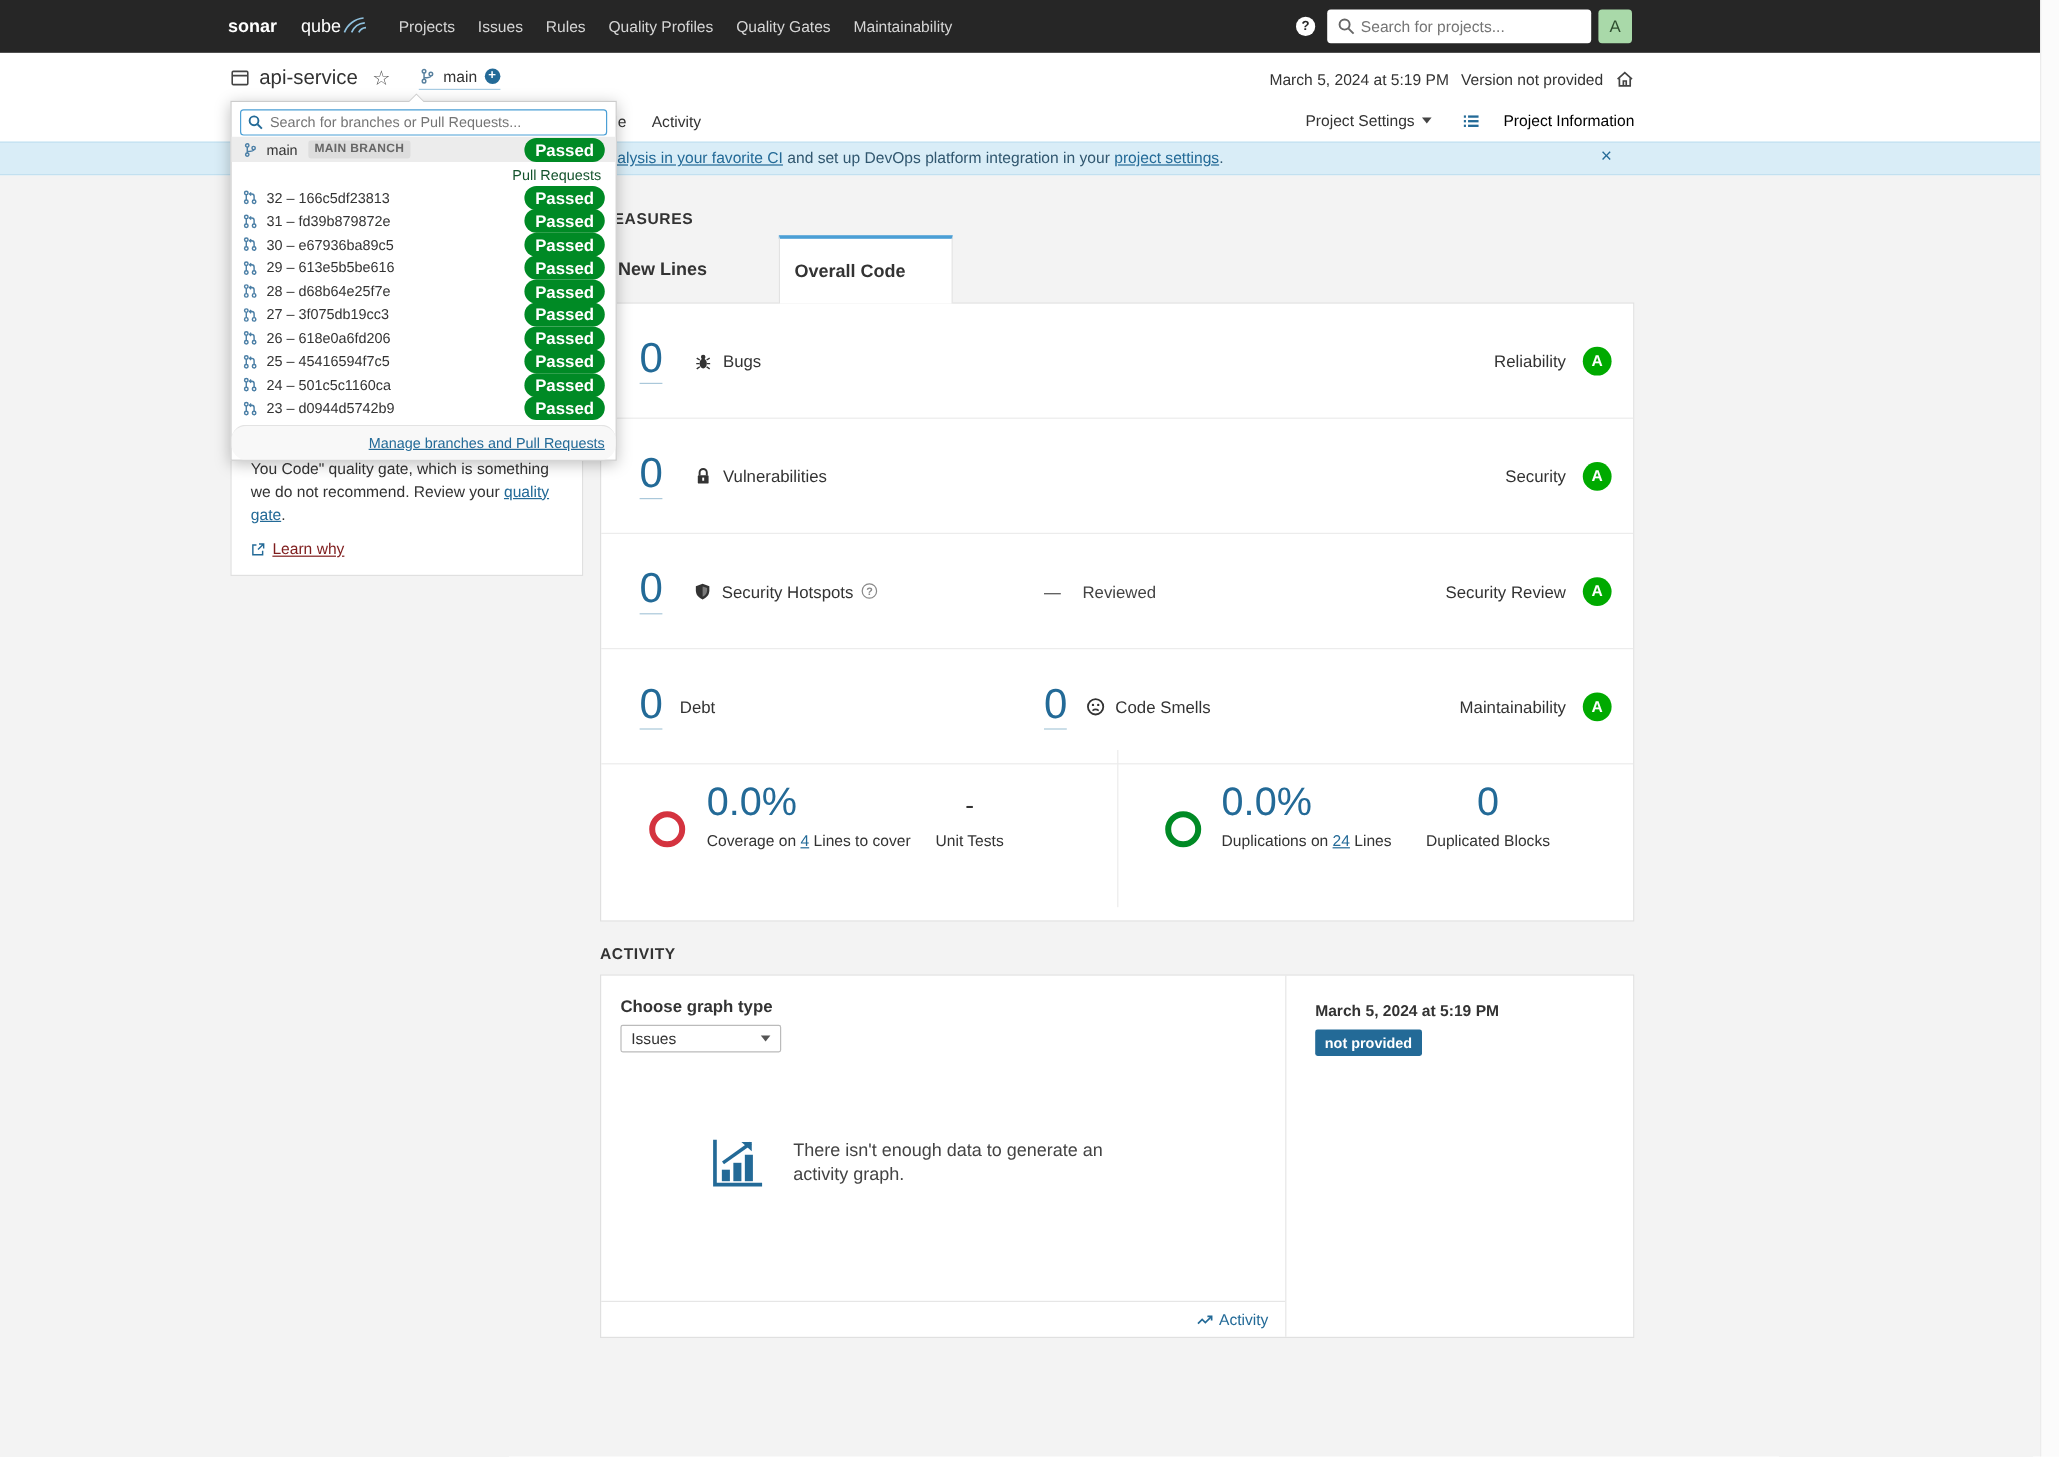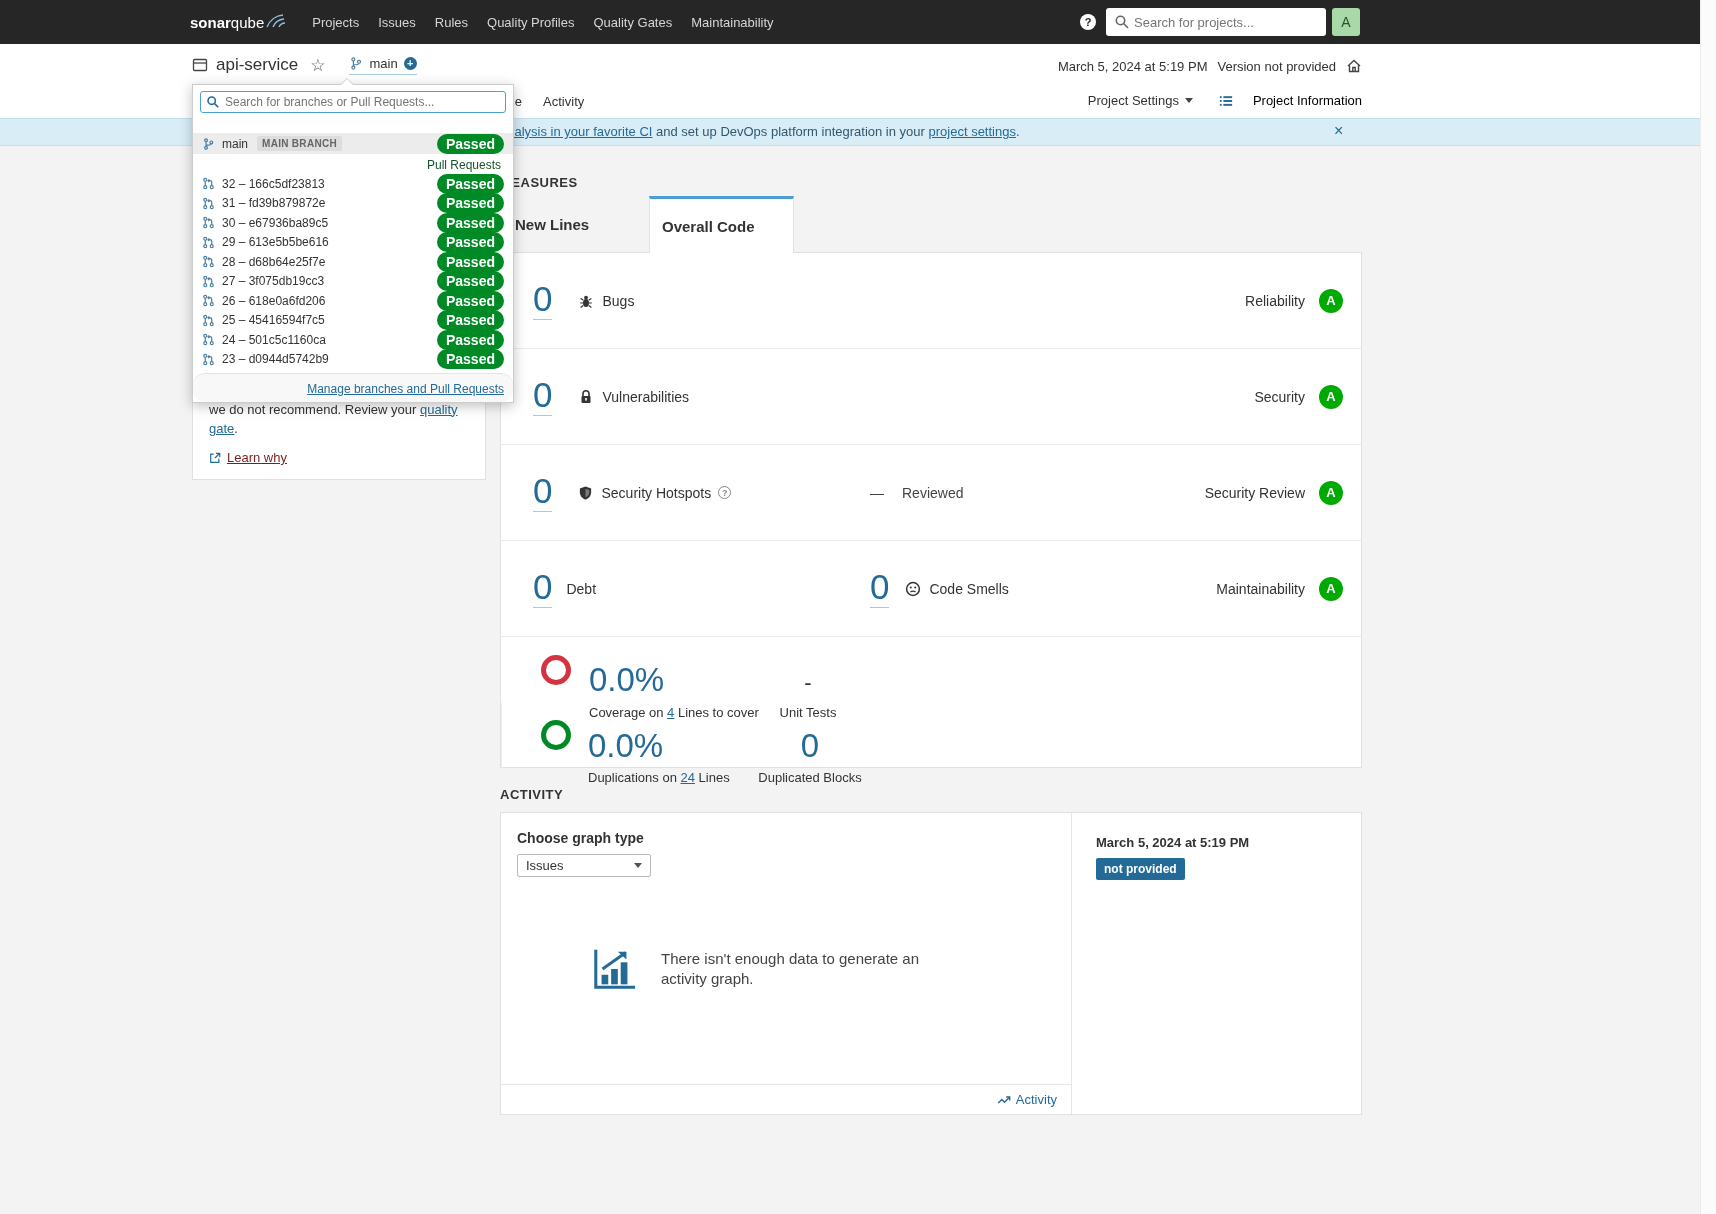--- a/index.html
+++ b/index.html
@@ -4,21 +4,21 @@
 <style>
   * { margin:0; padding:0; box-sizing:border-box; }
   body { font-family:"Liberation Sans", sans-serif; background:#fff; }
   .page { position:relative; width:1716px; height:1214px; overflow:hidden; background:#fff; }
   .scroll-track { position:absolute; right:0; top:0; width:16px; height:100%; background:#fbfbfb; border-left:1px solid #ececec; z-index:70; }
 
   
   .topnav { position:absolute; left:0; top:0; width:1700px; height:44px; background:#262626; display:flex; align-items:center; z-index:40; }
   .logo { margin-left:190px; display:flex; align-items:flex-start; cursor:pointer; }
   .logo .b { color:#fff; font-weight:bold; font-size:15px; }
-  .logo .l { color:#fff; font-weight:300; font-size:15px; }
+  .logo .l { color:#fff; font-weight:300; font-size:15px;margin-left:20px; }
   .logo svg { margin-left:2px; margin-top:-2px; }
   .nav-items { display:flex; margin-left:26px; gap:19px; }
   .nav-item { color:#d5d5d5; font-size:13px; cursor:pointer; }
   .nav-right { position:absolute; left:1080px; display:flex; align-items:center; }
   .help-circle { width:16px; height:16px; border-radius:50%; background:#fff; color:#262626; font-size:11px; font-weight:bold; text-align:center; line-height:16px; cursor:pointer; }
   .top-search { position:relative; margin-left:10px; }
   .top-search input { width:220px; height:28px; border:none; border-radius:3px; padding:0 8px 0 28px; font-size:13px; color:#333; font-family:"Liberation Sans",sans-serif; }
   .top-search .mag { position:absolute; left:8px; top:6px; }
   .avatar { margin-left:6px; width:28px; height:28px; border-radius:3px; background:#a9d9a9; color:#2f4f2f; font-size:14px; text-align:center; line-height:28px; cursor:pointer; }
 
@@ -50,21 +50,21 @@
   
   .qg-card { position:absolute; left:192px; top:346px; width:294px; background:#fff; border:1px solid #e0e0e0; padding:16px 16px 14px; z-index:5; }
   .qg-card p { font-size:13px; line-height:1.45; color:#333; }
   .qg-card p a { color:#236a97; text-decoration:underline; cursor:pointer; }
   .learn-why { margin-top:12px; display:flex; align-items:center; gap:6px; color:#7f1d1d; font-size:13px; text-decoration:underline; cursor:pointer; }
 
   
   .branch-menu { position:absolute; left:192px; top:84px; width:322px; background:#fff; border:1px solid #ccc; box-shadow:0 3px 12px rgba(0,0,0,.25); z-index:50; }
   .branch-menu::after { content:""; position:absolute; top:-7px; left:147px; border-left:7px solid transparent; border-right:7px solid transparent; border-bottom:7px solid #ccc; }
   .branch-menu::before { content:""; position:absolute; top:-6px; left:148px; border-left:6px solid transparent; border-right:6px solid transparent; border-bottom:6px solid #fff; z-index:1; }
-  .bm-search { margin:6px 7px 20px; position:relative; }
+  .bm-search { margin:6px 7px 1px; position:relative; }
   .bm-search input { width:100%; height:22px; border:1px solid #4b9fd5; border-radius:3px; padding:0 6px 0 24px; font-size:12px; color:#333; font-family:"Liberation Sans",sans-serif; }
   .bm-search .mag { position:absolute; left:6px; top:4px; }
   .bm-main { height:21px; display:flex; align-items:center; background:#ececec; padding:0 9px; cursor:pointer; }
   .bm-main .branch-name2 { font-size:12px; color:#333; margin-left:7px; }
   .bm-badge { margin-left:9px; font-size:10px; font-weight:bold; color:#666; background:#ddd; padding:2px 5px; border-radius:2px; letter-spacing:.3px; }
   .pill { margin-left:auto; background:#008a25; color:#fff; font-size:14px; font-weight:bold; padding:3px 9px; border-radius:10px; line-height:1; }
   .bm-section { padding:4px 12px 2px; font-size:12px; color:#14532d;text-align:right; }
   .bm-row { height:19.5px; display:flex; align-items:center; padding:0 9px; cursor:pointer; }
   .bm-row .lbl { font-size:12px; color:#333; margin-left:7px; }
   .bm-footer { margin-top:4px; border-top:1px solid #e3e3e3; background:#f8f8f8; padding:5px 9px; text-align:right;border-radius:12px; }
@@ -81,21 +81,21 @@
   .mrow { position:relative; height:96px; display:flex; align-items:center; padding-left:32px; border-bottom:1px solid #ececec; }
   .big-num { font-size:35px; font-weight:400; color:#236a97; line-height:1.05; border-bottom:1px solid #aac8da; padding-bottom:2px; cursor:pointer; }
   .m-icon { margin-left:26px; display:flex; }
   .m-label { margin-left:8px; font-size:14px; color:#333; }
   .m-help { margin-left:7px; width:13px; height:13px; border-radius:50%; border:1px solid #888; color:#888; font-size:9px; font-weight:bold; text-align:center; line-height:12px; cursor:pointer; }
   .m-center { position:absolute; left:369px; display:flex; align-items:center; gap:18px; font-size:14px; color:#444; }
   .m-right { position:absolute; right:18px; display:flex; align-items:center; gap:14px; }
   .domain { font-size:14px; color:#333; }
   .rating { width:24px; height:24px; border-radius:50%; background:#00aa00; color:#fff; font-weight:bold; font-size:13px; display:flex; align-items:center; justify-content:center; }
   .m-group2 { position:absolute; left:369px; display:flex; align-items:center; }
-  .m-footer { position:absolute; left:0; top:384px; width:860px; height:131px; display:flex;flex-direction:column; }
+  .m-footer { position:absolute; left:0; top:372px; width:860px; height:131px; display:flex; }
   .m-half { position:relative; width:430px; height:100%; }
   .m-half.right { border-left:1px solid #ececec; }
   .ring { position:absolute; top:50%; transform:translateY(-50%); width:30px; height:30px; border-radius:50%; }
   .ring.red { left:40px; border:5px solid #d4333f; }
   .ring.green { left:39px; border:5px solid #008a25; }
   .big-wrap { position:absolute; display:flex; flex-direction:column; }
   .big-pct { font-size:33px; color:#236a97; line-height:1.05; cursor:pointer; }
   .m-caption { margin-top:7px; font-size:13px; color:#333; white-space:nowrap; }
   .m-caption a { color:#236a97; text-decoration:underline; cursor:pointer; }
   .cov-wrap { left:88px; top:26px; }

